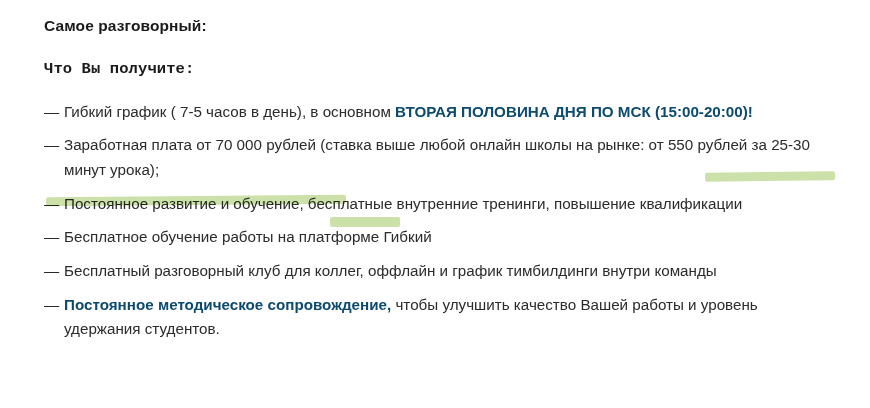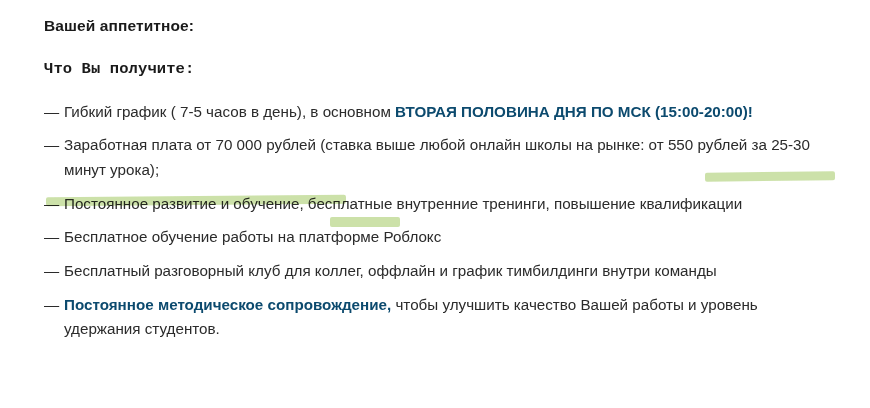--- a/index.html
+++ b/index.html
@@ -90,21 +90,21 @@
     top: 217px;
     width: 70px;
     height: 10px;
   }
 </style>
 </head>
 <body>
 
 <div class="page">
 
-  <h2 class="heading">Вашей аппетитное:</h2>
+  <h2 class="heading">Самое разговорный:</h2>
   <h2 class="heading second">Что Вы получите:</h2>
 
   <ul class="list">
     <li class="list-item">
       <span class="dash">—</span>
       <span class="item-text">
         <span>Гибкий график ( 7-5 часов в день), в основном </span><span class="b">ВТОРАЯ ПОЛОВИНА ДНЯ ПО МСК (15:00-20:00)!</span>
       </span>
     </li>
 
@@ -118,21 +118,21 @@
     <li class="list-item">
       <span class="dash">—</span>
       <span class="item-text">
         <span>Постоянное развитие и обучение, бесплатные внутренние тренинги, повышение квалификации</span>
       </span>
     </li>
 
     <li class="list-item">
       <span class="dash">—</span>
       <span class="item-text">
-        <span>Бесплатное обучение работы на платформе Роблокс</span>
+        <span>Бесплатное обучение работы на платформе Гибкий</span>
       </span>
     </li>
 
     <li class="list-item">
       <span class="dash">—</span>
       <span class="item-text">
         <span>Бесплатный разговорный клуб для коллег, оффлайн и график тимбилдинги внутри команды</span>
       </span>
     </li>
 

